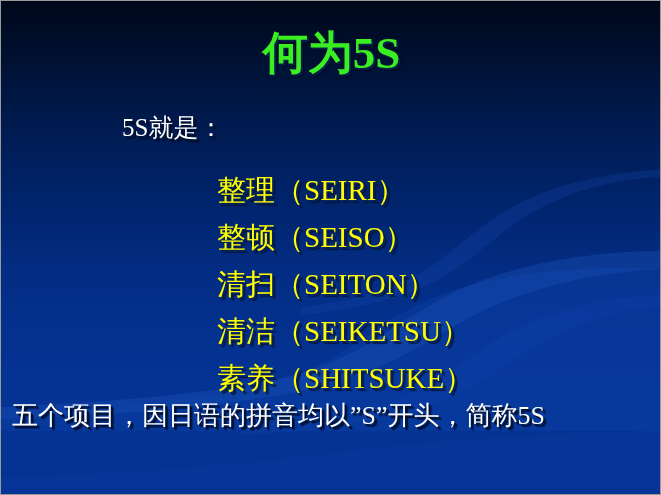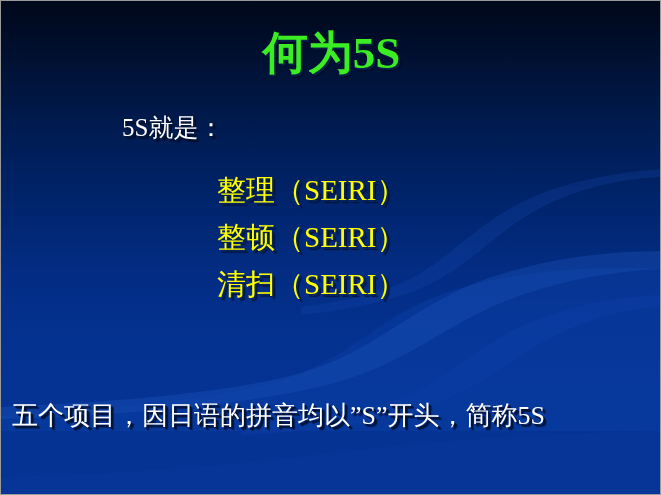--- a/index.html
+++ b/index.html
@@ -118,21 +118,23 @@
     <path d="M661,168 C600,172 545,186 508,208 C472,229 452,252 420,272 C392,289 350,300 300,306 L300,314 C360,308 408,296 442,276 C478,255 498,230 534,210 C572,189 616,178 661,176 Z" fill="#164ab0" opacity="0.26"></path>
     <path d="M661,430 C540,432 420,440 330,452 C250,462 160,470 60,474 L0,476 L0,495 L661,495 Z" fill="#0b3a9e" opacity="0.30"></path>
   </svg>
 
   <div id="title">何为5S</div>
 
   <div id="intro">5S就是：</div>
 
   <div id="list">
     <div class="list-item">整理（SEIRI）</div>
-    <div class="list-item">整顿（SEIRI）</div>
-    <div class="list-item">清扫（SEIRI）</div>
+    <div class="list-item">整顿（SEISO）</div>
+    <div class="list-item">清扫（SEITON）</div>
+    <div class="list-item">清洁（SEIKETSU）</div>
+    <div class="list-item">素养（SHITSUKE）</div>
   </div>
 
   <div id="footnote">五个项目，因日语的拼音均以”S”开头，简称5S</div>
 
   <div id="page-number">62</div>
 
 </div>
 
 </body></html>

